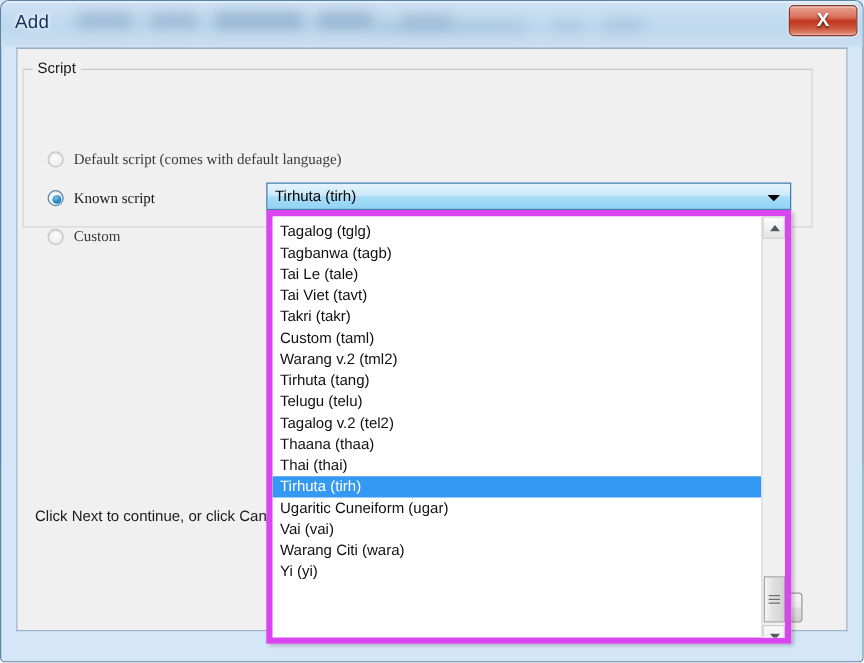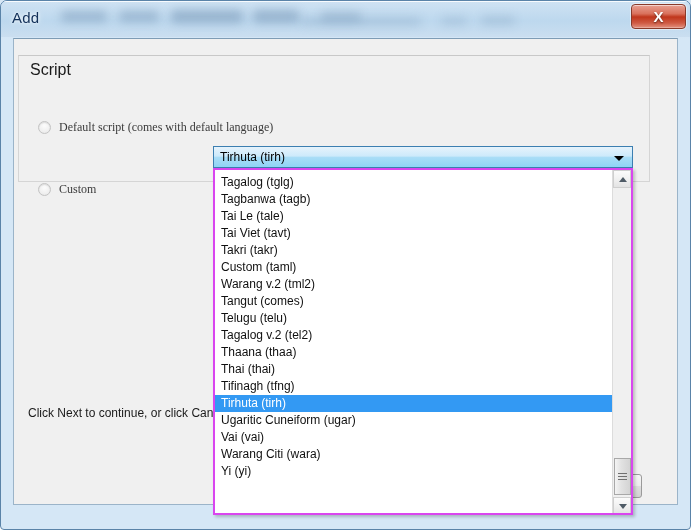--- a/index.html
+++ b/index.html
@@ -105,23 +105,22 @@
     left: 18px; top: 55px;
     width: 632px; height: 127px;
     border: 1px solid #d5d5d5;
     border-top-color: #c8c8c8;
   }
   .groupbox-legend {
     position: absolute;
     left: 26px; top: 47px;
     padding: 0 4px;
     background: #f0f0f0;
-    font-size: 16px;
+    font-size: 12px;
     color: #1a1a1a;
-    margin-top: 14px;
   }
 
   
   .radio-row {
     position: absolute;
     left: 38px;
     display: flex;
     align-items: center;
     height: 18px;
     cursor: pointer;
@@ -212,21 +211,21 @@
   .nav-button.back   { left: 370px; top: 474px; }
   .nav-button.next   { left: 452px; top: 474px; }
   .nav-button.cancel { left: 566px; top: 474px; }
 
   
   .dropdown {
     position: absolute;
     left: 213px; top: 168px;
     width: 420px; height: 347px;
     background: #ffffff;
-    border: 2px solid #d946ef;
+    border: 5px solid #d946ef;
     box-shadow: 2px 2px 3px rgba(0,0,0,.22);
     overflow: hidden;
   }
   .dropdown-items {
     position: absolute;
     left: 0; top: 4px;
     width: 400px;
   }
   .dd-item {
     height: 17px;
@@ -322,20 +321,24 @@
   <div class="client-area"></div>
 
   <div class="groupbox"></div>
   <div class="groupbox-legend">Script</div>
 
   <div class="radio-row r1">
     <span class="radio disabled"></span>
     <span class="radio-label dim">Default script (comes with default language)</span>
   </div>
 
+  <div class="radio-row r2">
+    <span class="radio checked"></span>
+    <span class="radio-label">Known script</span>
+  </div>
 
   <div class="radio-row r3">
     <span class="radio disabled"></span>
     <span class="radio-label dim">Custom</span>
   </div>
 
   <div class="hint-text">Click Next to continue, or click Cancel to exit.</div>
 
   <button class="nav-button back">&lt; Back</button>
   <button class="nav-button next">Next &gt;</button>
@@ -348,26 +351,25 @@
 
   <div class="dropdown">
     <div class="dropdown-items" id="dd-list">
         <div class="dd-item">Tagalog (tglg)</div>
         <div class="dd-item">Tagbanwa (tagb)</div>
         <div class="dd-item">Tai Le (tale)</div>
         <div class="dd-item">Tai Viet (tavt)</div>
         <div class="dd-item">Takri (takr)</div>
         <div class="dd-item">Custom (taml)</div>
         <div class="dd-item">Warang v.2 (tml2)</div>
-        <div class="dd-item">Tangut (comes)</div>
+        <div class="dd-item">Tirhuta (tang)</div>
         <div class="dd-item">Telugu (telu)</div>
         <div class="dd-item">Tagalog v.2 (tel2)</div>
         <div class="dd-item">Thaana (thaa)</div>
         <div class="dd-item">Thai (thai)</div>
-        <div class="dd-item">Tifinagh (tfng)</div>
         <div class="dd-item selected">Tirhuta (tirh)</div>
         <div class="dd-item">Ugaritic Cuneiform (ugar)</div>
         <div class="dd-item">Vai (vai)</div>
         <div class="dd-item">Warang Citi (wara)</div>
         <div class="dd-item">Yi (yi)</div>
       </div>
 
     <div class="dd-scroll">
       <div class="sb-btn up">
         <span class="arrow-up"></span>

